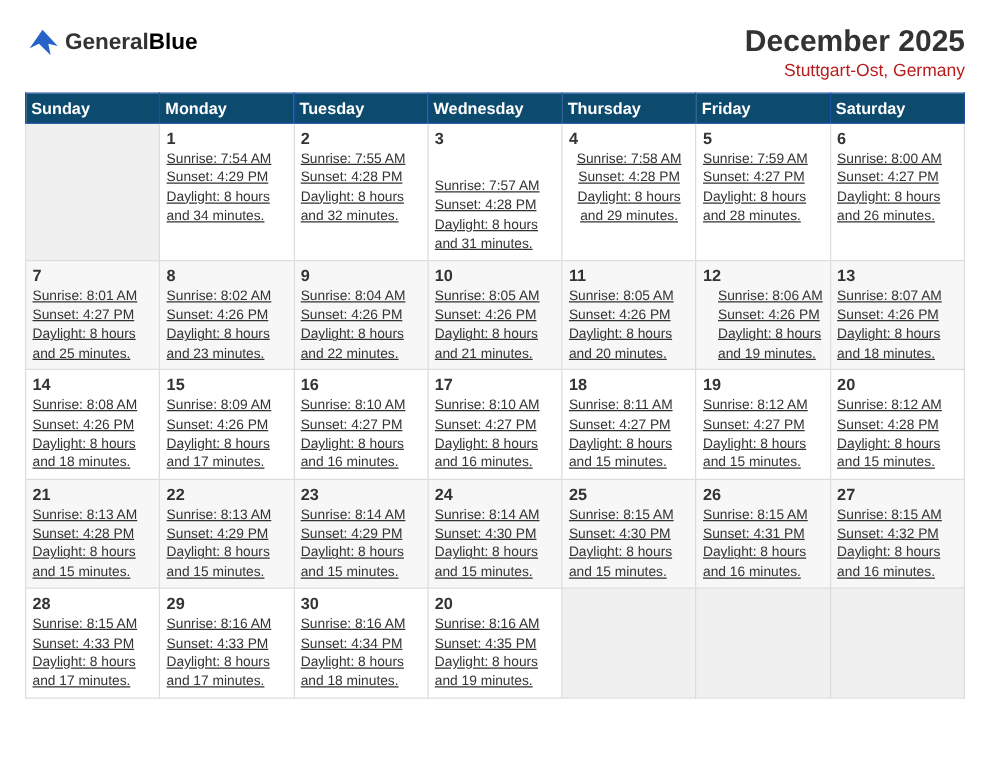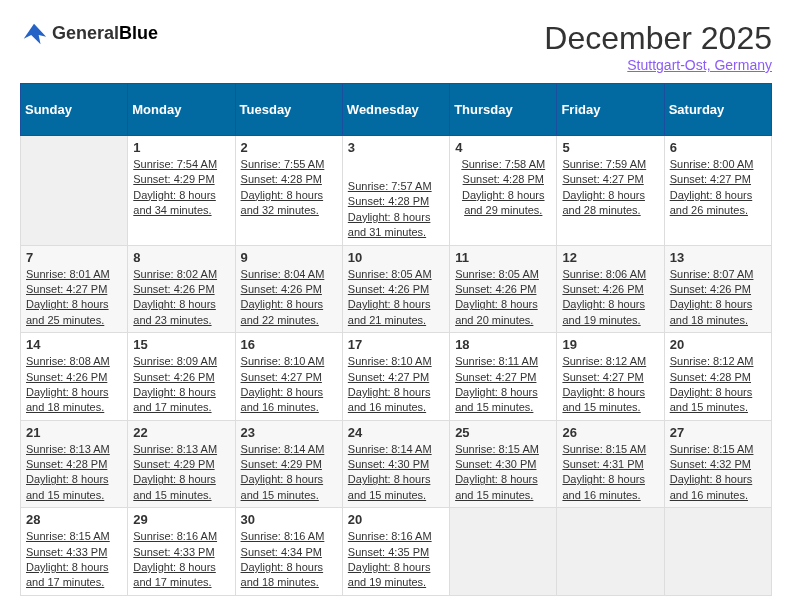--- a/index.html
+++ b/index.html
@@ -37,41 +37,40 @@
       color: #000000;
     }
     .logo-bird {
       width: 28px;
       height: 28px;
     }
     .title-block {
       text-align: right;
     }
     .month-title {
-      font-size: 32px;
-      font-weight: normal;
+      font-size: 24px;
+      font-weight: bold;
       color: #333;
       margin-left: 24px;
     }
     .location {
       font-size: 14px;
-      color: #8b5cf6;
-      text-decoration: underline;
+      color: #b91c1c;
     }
     .calendar {
       width: 100%;
       border-collapse: collapse;
       border: 1px solid #ccc;
     }
     .calendar th {
-      background: #0369a1;
+      background: #0c4a6e;
       color: #fff;
       font-size: 13px;
       font-weight: bold;
-      padding: 18px 4px;
+      padding: 4px 4px;
       text-align: left;
       border: 1px solid #1a4fa0;
     }
     .calendar td {
       vertical-align: top;
       border: 1px solid #ddd;
       padding: 4px 5px;
       width: 107px;
       min-height: 80px;
       background: #fff;
@@ -203,21 +202,21 @@
         </td>
         <td>
           <div class="day-num">11</div>
           <div class="day-info" style="white-space: pre-line;">Sunrise: 8:05 AM
 Sunset: 4:26 PM
 Daylight: 8 hours
 and 20 minutes.</div>
         </td>
         <td>
           <div class="day-num">12</div>
-          <div class="day-info" style="white-space: pre-line;">Sunrise: 8:06 AM
+          <div class="day-info" style="white-space: pre-line; margin-left: 12px;">Sunrise: 8:06 AM
 Sunset: 4:26 PM
 Daylight: 8 hours
 and 19 minutes.</div>
         </td>
         <td>
           <div class="day-num">13</div>
           <div class="day-info" style="white-space: pre-line;">Sunrise: 8:07 AM
 Sunset: 4:26 PM
 Daylight: 8 hours
 and 18 minutes.</div>

